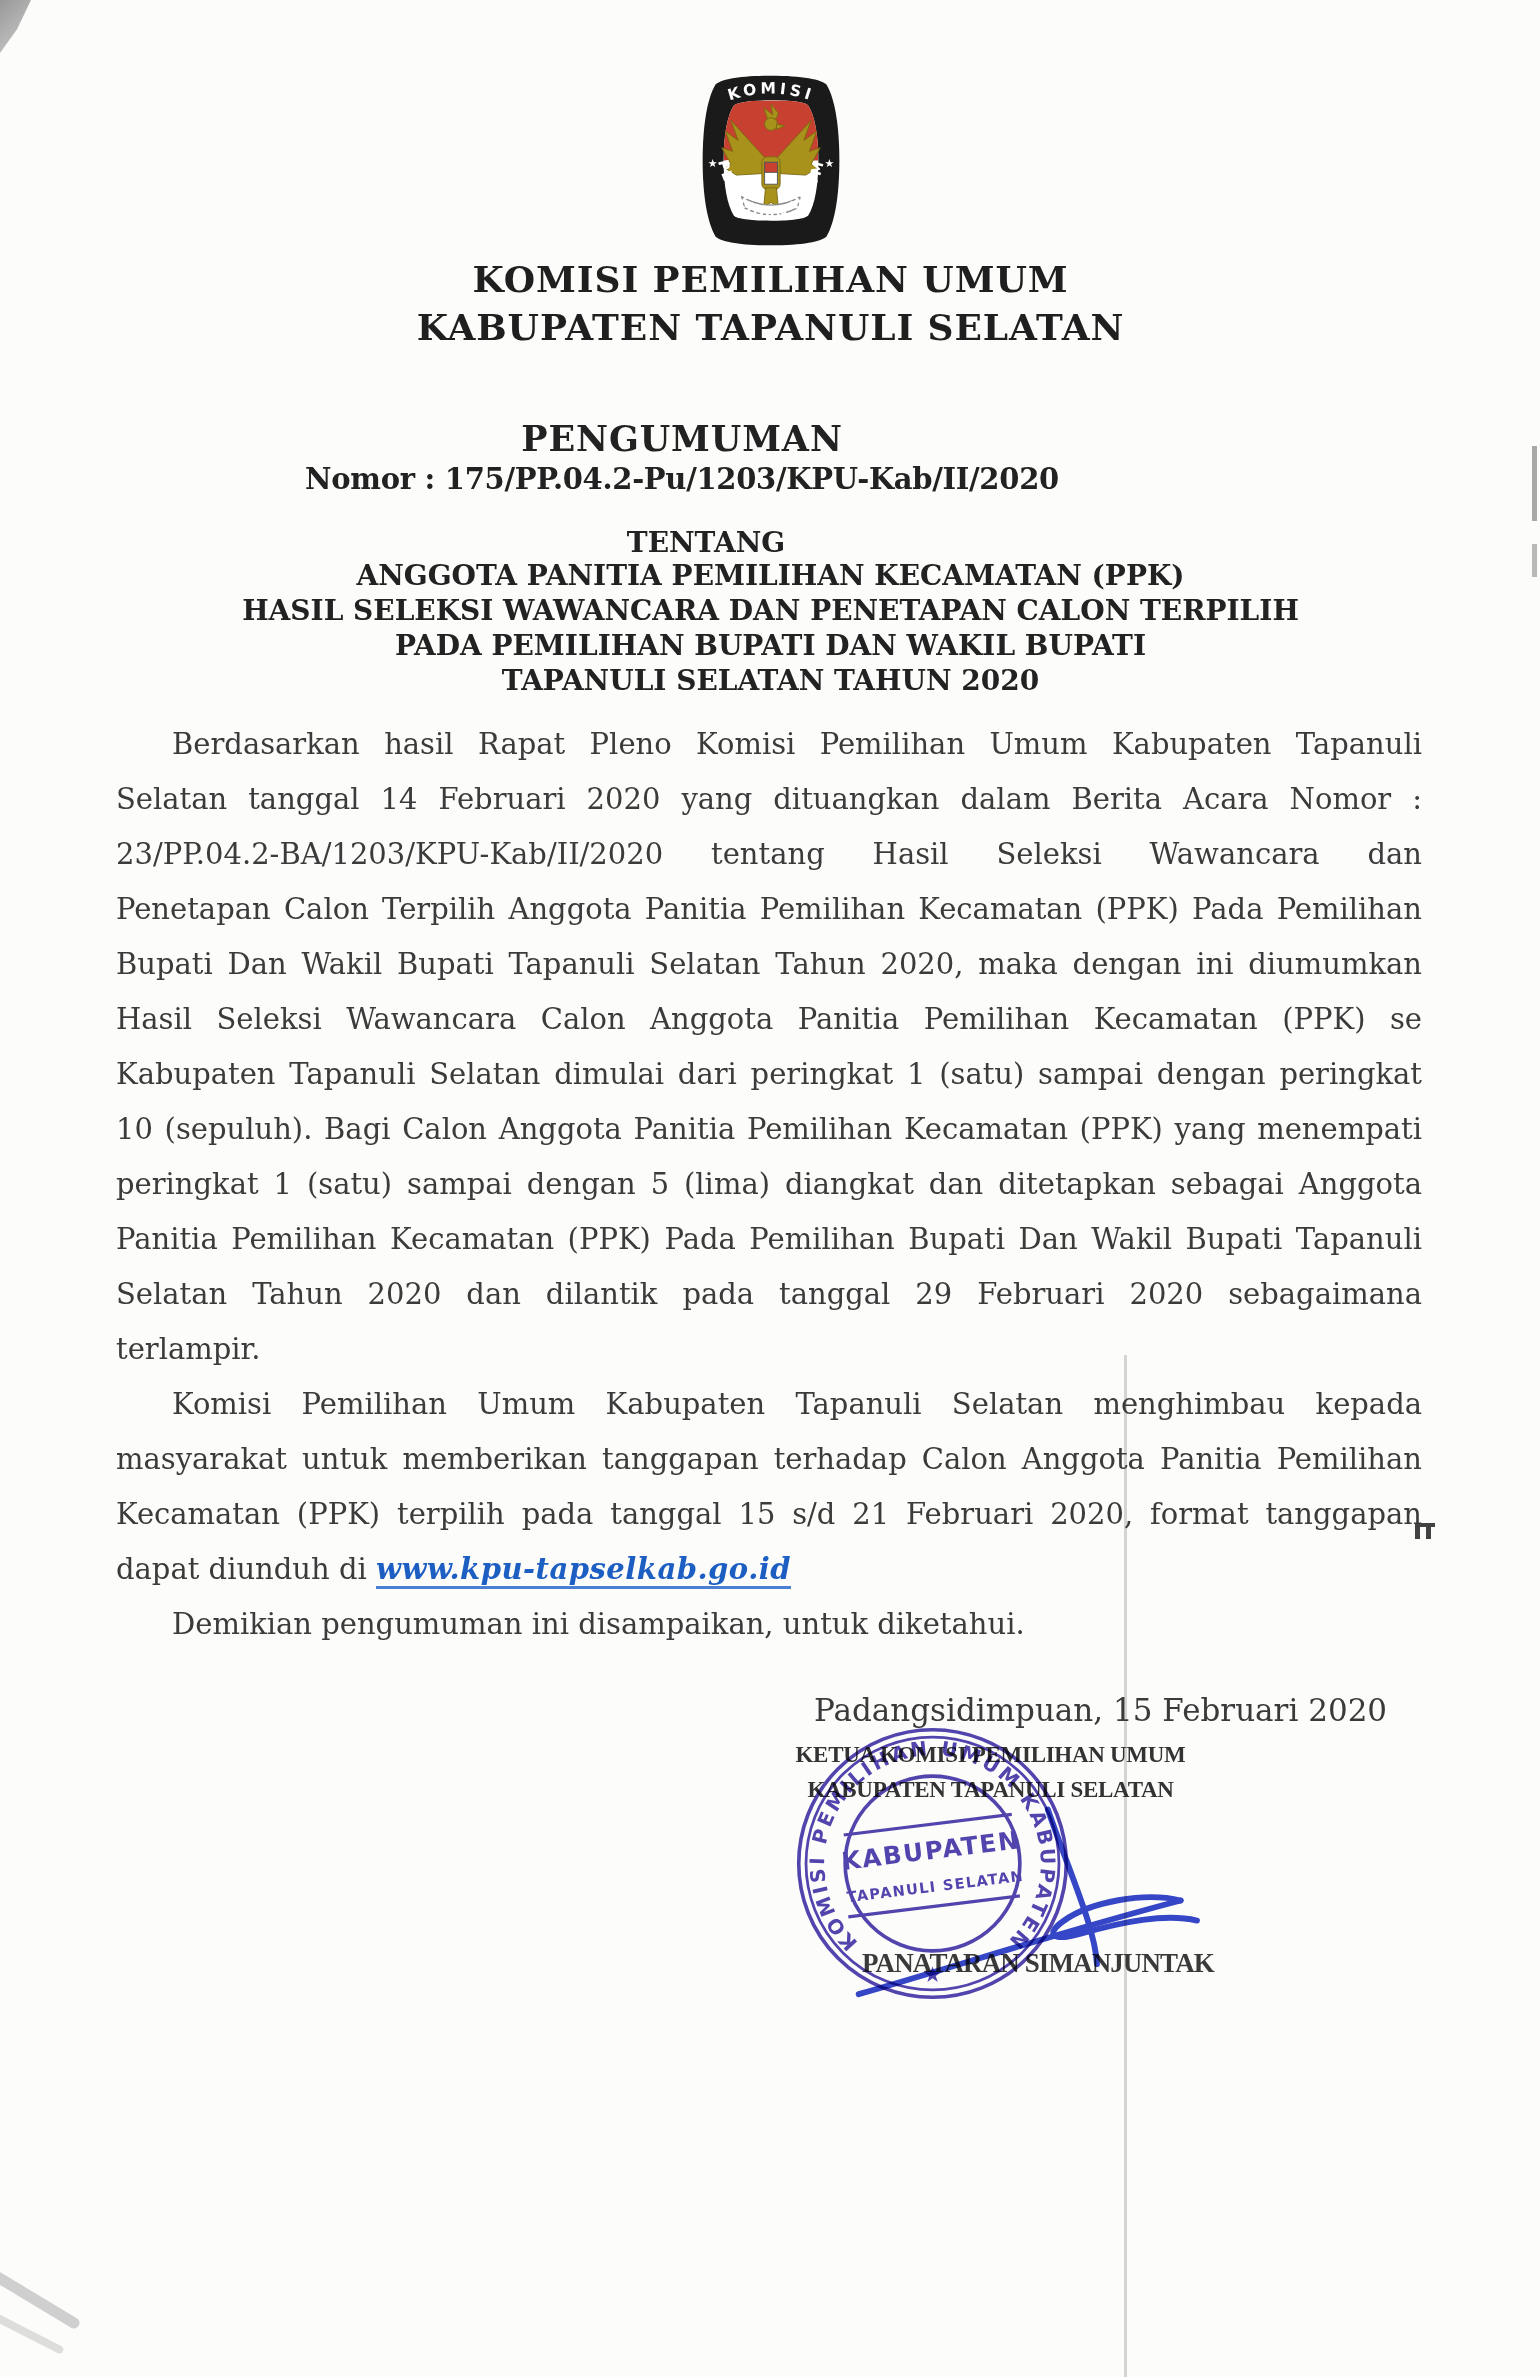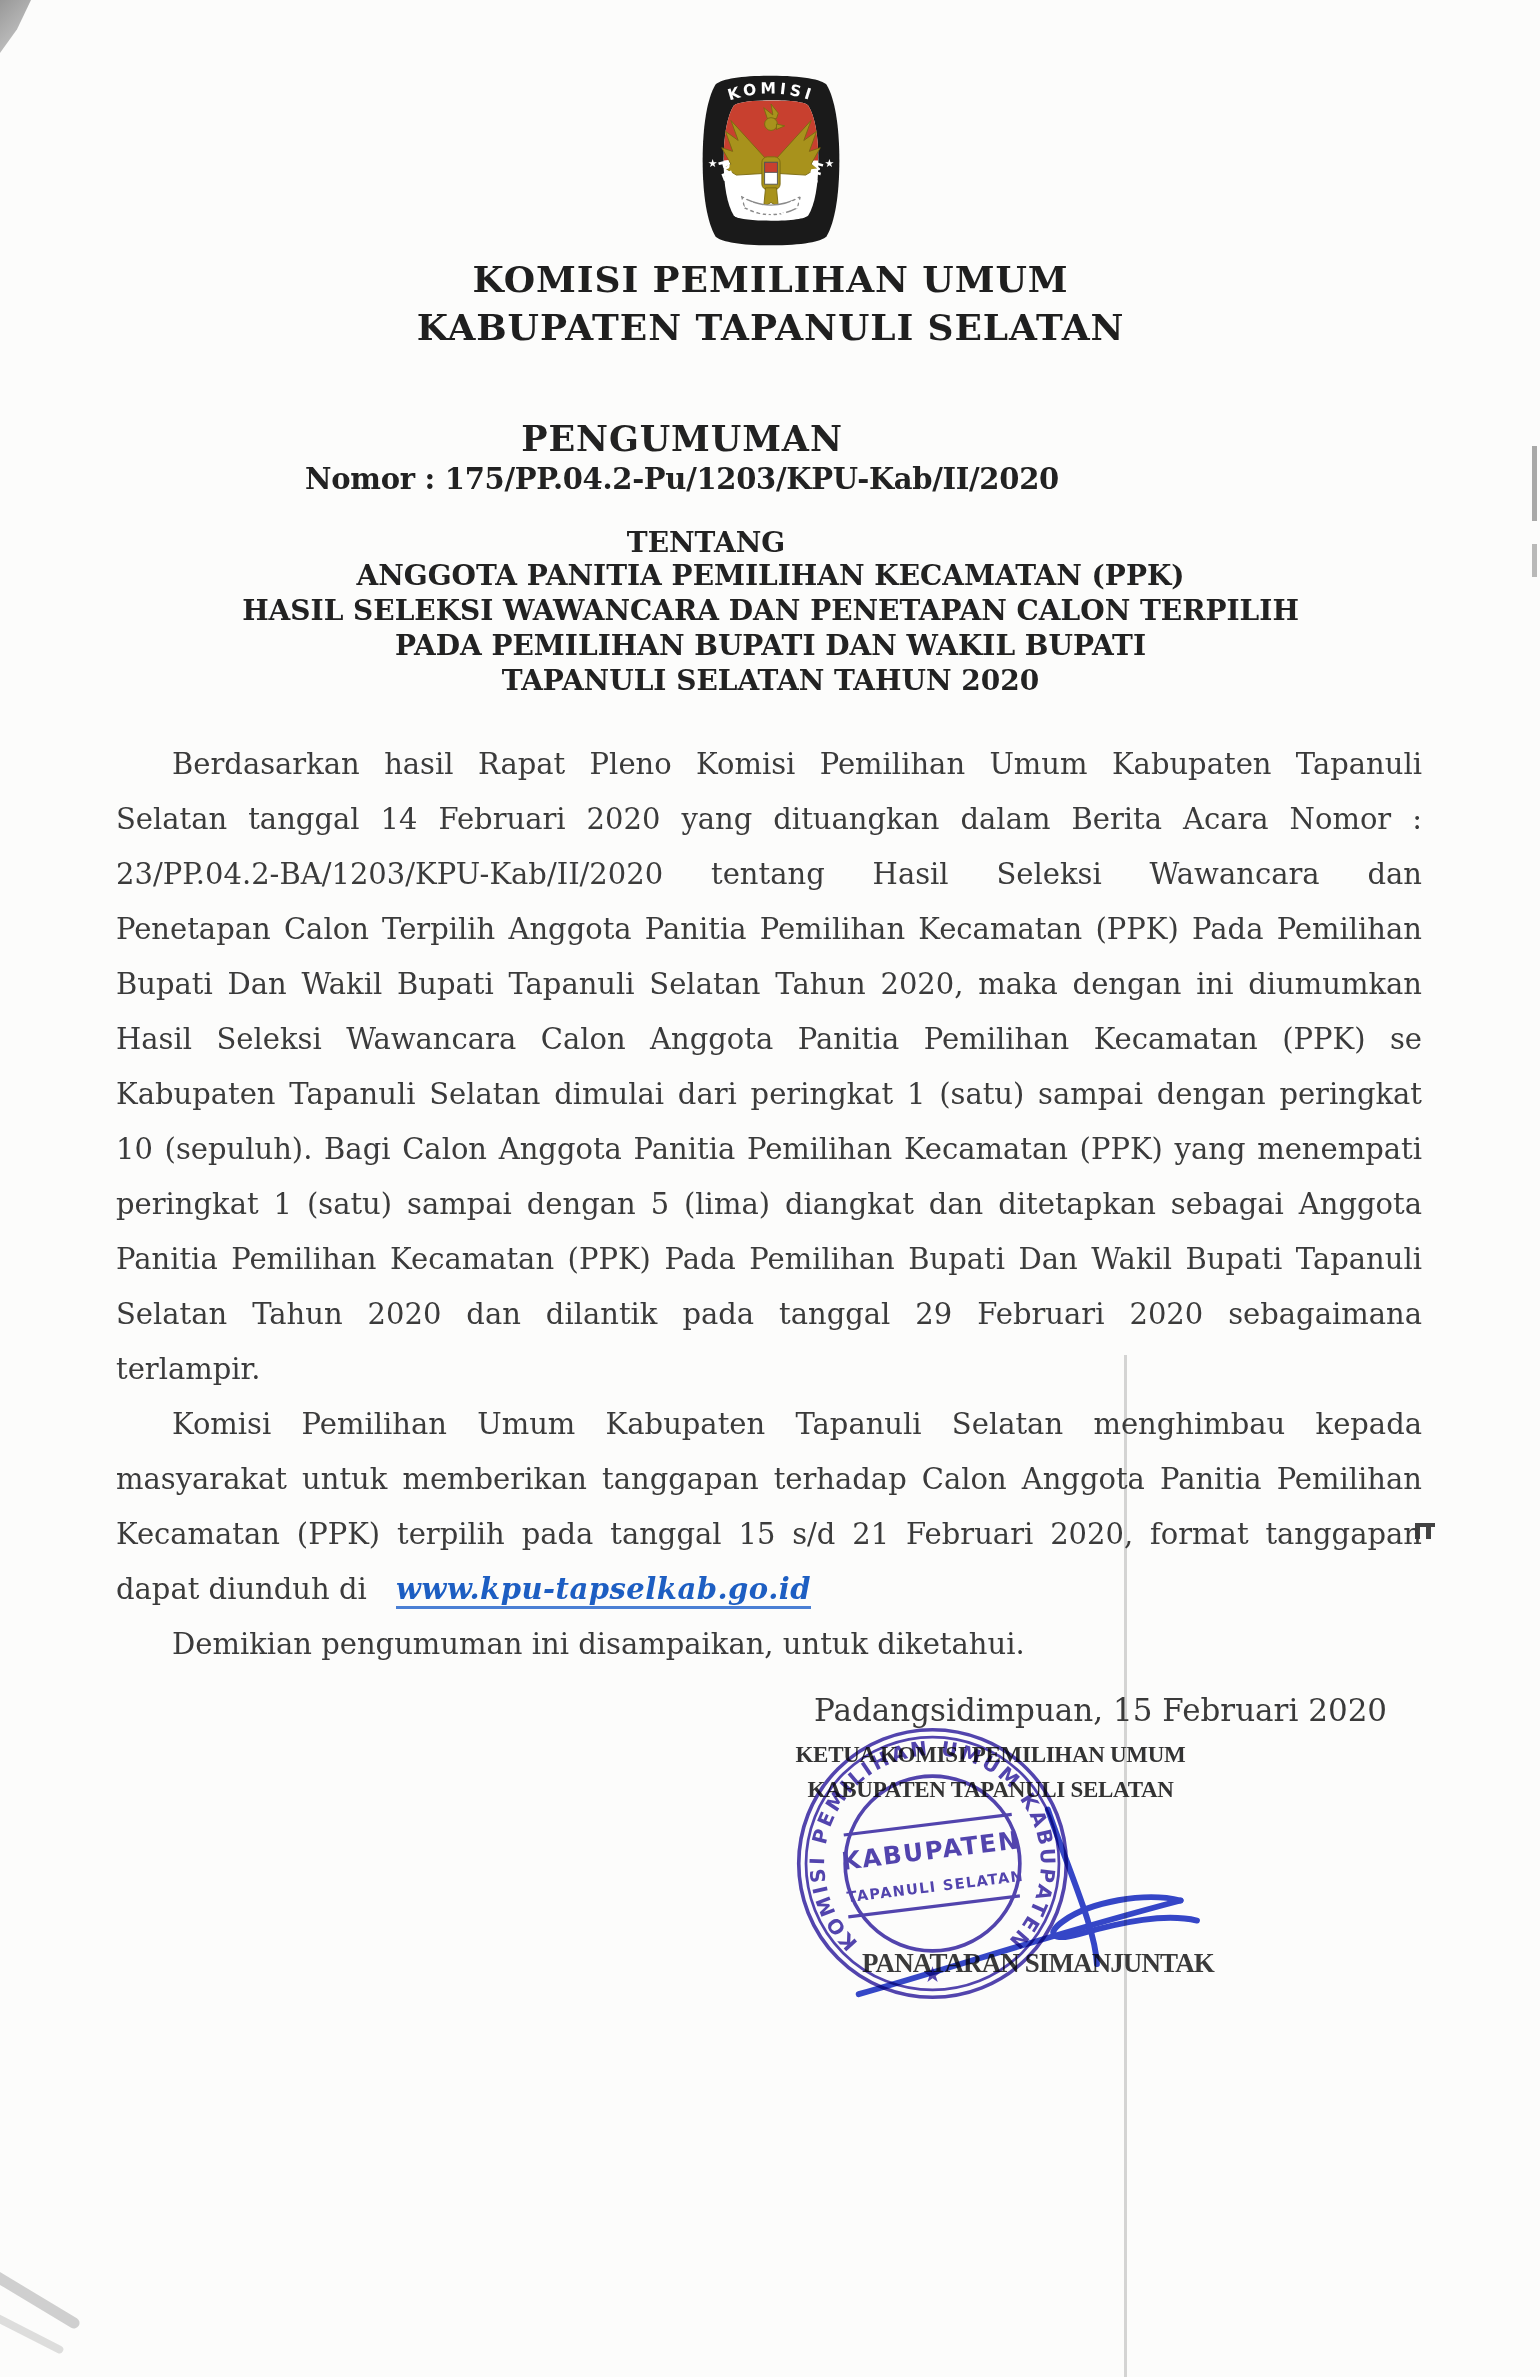--- a/index.html
+++ b/index.html
@@ -14,28 +14,28 @@
     font-weight:bold;font-size:36px;color:#1f1f1f;letter-spacing:0.9px;}
   .org1{top:258px;} .org2{top:306px;}
   .doc-title{position:absolute;left:0;width:1364px;text-align:center;
     font-weight:bold;color:#222;}
   .pengumuman{top:418px;font-size:35px;letter-spacing:0.9px;}
   .nomor{top:462px;font-size:29px;letter-spacing:-0.3px;}
   .tentang{top:526px;font-size:28px;padding-left:24px;}
   .subject{position:absolute;left:0;top:558px;width:1541px;text-align:center;
     font-weight:bold;font-size:28px;line-height:35px;color:#222;}
   
-  .body-text{position:absolute;left:116px;top:737px;width:1306px;
+  .body-text{position:absolute;left:116px;top:717px;width:1306px;
     font-size:29px;color:#3b3b3b;}
   .bline{height:55px;line-height:55px;white-space:nowrap;
     text-align:justify;text-align-last:justify;}
   .bline.plast{text-align-last:left;}
   .bline.pfirst{text-indent:56px;}
   .doclink{color:#1d5ec2;font-weight:bold;font-style:italic;
-    text-decoration:none;border-bottom:3.6px solid #4a7fd4;letter-spacing:0.5px;margin-left:20px;}
+    text-decoration:none;border-bottom:3.6px solid #4a7fd4;letter-spacing:0.5px;}
   
   .place-date{position:absolute;left:814px;top:1692px;font-size:31px;color:#3a3a3a;}
   .sig-titles{position:absolute;left:777px;top:1737px;width:427px;text-align:center;
     font-family:"Liberation Serif",serif;font-weight:bold;font-size:23px;
     line-height:35px;color:#333;letter-spacing:-0.3px;}
   .signer-name{position:absolute;left:862px;top:1948px;
     font-family:"Liberation Serif",serif;font-weight:bold;font-size:27px;
     letter-spacing:-0.9px;color:#3a3a3a;}
   .stamp{position:absolute;left:786px;top:1717px;width:293px;height:293px;
     mix-blend-mode:multiply;opacity:0.9;}

